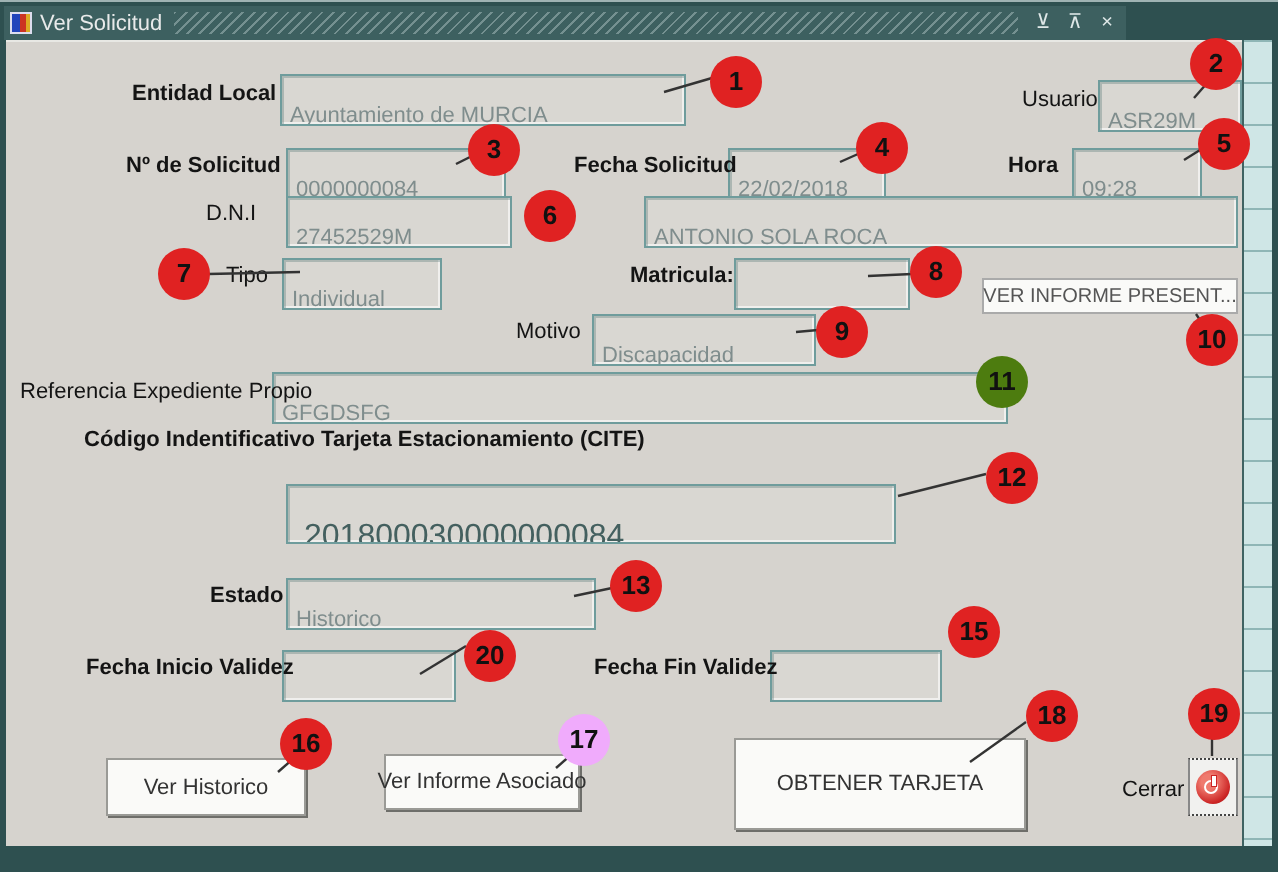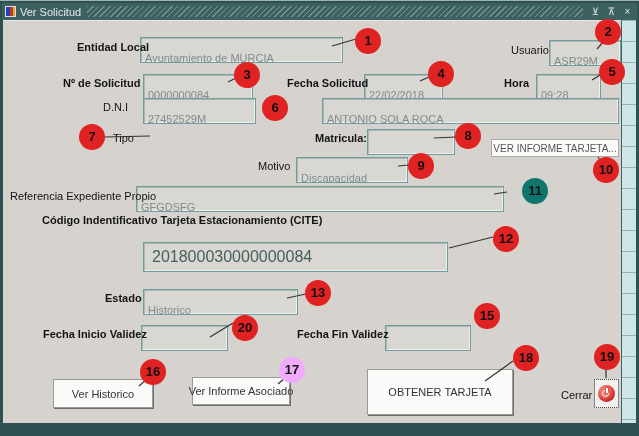--- a/index.html
+++ b/index.html
@@ -2,21 +2,21 @@
 <html><head>
 <meta charset="utf-8">
 <style>
   html,body{margin:0;padding:0;background:#888;}
   *{box-sizing:border-box;font-family:"Liberation Sans",sans-serif;}
   .window{
     position:relative;width:639px;height:436px;background:#2e5050;
     overflow:hidden;border-top:1px solid #9fb3b3;
   }
   .titlebar{
-    position:absolute;left:2px;top:2px;width:635px;height:17px;
+    position:absolute;left:2px;top:2px;width:561px;height:17px;
     background:#3d6060;display:flex;align-items:center;
   }
   .titleicon{
     width:11px;height:11px;margin:0 4px 0 3px;flex:0 0 auto;
     background:
       linear-gradient(90deg,#2244bb 0 4px,#cc3322 4px 7px,#ddaa22 7px 11px);
     border:1px solid #dde;
   }
   .title{font-size:11px;color:#e8eaea;white-space:nowrap;}
   .titletex{
@@ -41,21 +41,21 @@
   }
   .lbl.b{font-weight:bold;}
   .fld{
     position:absolute;height:17px;line-height:16px;font-size:11px;
     color:#7f8d8d;background:#d9d7d2;padding:12px 4px;white-space:nowrap;
     border:1px solid #6f9c9c;
     box-shadow:inset 1px 1px 0 rgba(90,120,120,.35), inset -1px -1px 0 rgba(255,255,255,.6);
     overflow:hidden;z-index:1;
   }
   .fld.h18{height:18px;line-height:17px;}
-  .fld.big{height:30px;line-height:28px;font-size:16px;color:#44605f;padding:0 8px;}
+  .fld.big{height:30px;line-height:28px;font-size:16px;color:#44605f;padding:12px 8px;}
   .btn{
     position:absolute;background:#fafaf8;border:1px solid #9a9a96;
     box-shadow:1px 1px 0 #6e6e6a;font-size:11px;color:#333;
     display:flex;align-items:center;justify-content:center;white-space:nowrap;
     z-index:2;cursor:default;padding:0 4px;
   }
   .btn.small{font-size:10px;color:#555;box-shadow:none;border:1px solid #aaa;}
   .pwrbtn{
     position:absolute;background:#f1f1ef;border:1px solid #888;
     border-top:1px dotted #444;border-bottom:1px dotted #444;
@@ -91,40 +91,41 @@
     <span class="title">Ver Solicitud</span>
     <div class="titletex"></div>
     <span class="wbtn">⊻</span>
     <span class="wbtn">⊼</span>
     <span class="wbtn">×</span>
   </div>
 
   <div class="content"></div>
   <div class="rstrip"></div>
 
-  <span class="lbl b" style="left:77px;top:40px">Entidad Local</span>
+  <span class="lbl b" style="left:66px;top:40px">Entidad Local</span>
   <div class="fld" style="left:140px;top:36px;width:203px">Ayuntamiento de MURCIA</div>
   <span class="lbl" style="left:511px;top:43px">Usuario</span>
   <div class="fld h18" style="left:549px;top:39px;width:72px">ASR29M</div>
 
   <span class="lbl b" style="left:63px;top:76px">Nº de Solicitud</span>
   <div class="fld" style="left:143px;top:73px;width:110px">0000000084</div>
   <span class="lbl b" style="left:287px;top:76px">Fecha Solicitud</span>
   <div class="fld" style="left:364px;top:73px;width:79px">22/02/2018</div>
   <span class="lbl b" style="left:504px;top:76px">Hora</span>
   <div class="fld" style="left:536px;top:73px;width:65px">09:28</div>
 
   <span class="lbl" style="left:103px;top:100px">D.N.I</span>
   <div class="fld" style="left:143px;top:97px;width:113px">27452529M</div>
   <div class="fld h18" style="left:322px;top:97px;width:297px">ANTONIO SOLA ROCA</div>
 
   <span class="lbl" style="left:113px;top:131px">Tipo</span>
+  <div class="fld" style="left:141px;top:128px;width:80px">Individual</div>
   <span class="lbl b" style="left:315px;top:131px">Matricula:</span>
   <div class="fld" style="left:367px;top:128px;width:88px"></div>
-  <div class="btn small" style="left:491px;top:138px;width:128px;height:18px">VER INFORME TARJETA...</div>
+  <div class="btn small" style="left:491px;top:138px;width:128px;height:18px">VER INFORME PRESENT...</div>
 
   <span class="lbl" style="left:258px;top:159px">Motivo</span>
   <div class="fld" style="left:296px;top:156px;width:112px">Discapacidad</div>
 
   <span class="lbl" style="left:10px;top:189px">Referencia Expediente Propio</span>
   <div class="fld" style="left:136px;top:185px;width:368px">GFGDSFG</div>
 
   <span class="lbl b" style="left:42px;top:213px">Código Indentificativo Tarjeta Estacionamiento (CITE)</span>
   <div class="fld big" style="left:143px;top:241px;width:305px">201800030000000084</div>
 
@@ -170,21 +171,21 @@
       <div class="ann" style="left: 355px; top: 27px; background: rgb(224, 34, 34);">1</div>
       <div class="ann" style="left: 595px; top: 18px; background: rgb(224, 34, 34);">2</div>
       <div class="ann" style="left: 234px; top: 61px; background: rgb(224, 34, 34);">3</div>
       <div class="ann" style="left: 428px; top: 60px; background: rgb(224, 34, 34);">4</div>
       <div class="ann" style="left: 599px; top: 58px; background: rgb(224, 34, 34);">5</div>
       <div class="ann" style="left: 262px; top: 94px; background: rgb(224, 34, 34);">6</div>
       <div class="ann" style="left: 79px; top: 123px; background: rgb(224, 34, 34);">7</div>
       <div class="ann" style="left: 455px; top: 122px; background: rgb(224, 34, 34);">8</div>
       <div class="ann" style="left: 408px; top: 152px; background: rgb(224, 34, 34);">9</div>
       <div class="ann" style="left: 593px; top: 156px; background: rgb(224, 34, 34);">10</div>
-      <div class="ann" style="left: 522px; top: 177px; background: #0f766e;">11</div>
+      <div class="ann" style="left: 488px; top: 177px; background: #4d7c0f;">11</div>
       <div class="ann" style="left: 493px; top: 225px; background: rgb(224, 34, 34); text-align: center;">12</div>
       <div class="ann" style="left: 305px; top: 279px; background: rgb(224, 34, 34);">13</div>
       <div class="ann" style="left: 232px; top: 314px; background: rgb(224, 34, 34);">20</div>
       <div class="ann" style="left: 474px; top: 302px; background: rgb(224, 34, 34);">15</div>
       <div class="ann" style="left: 140px; top: 358px; background: rgb(224, 34, 34);">16</div>
       <div class="ann" style="left: 279px; top: 356px; background: #f0abfc;">17</div>
       <div class="ann" style="left: 513px; top: 344px; background: rgb(224, 34, 34);">18</div>
       <div class="ann" style="left: 594px; top: 343px; background: rgb(224, 34, 34);">19</div>
     </div>
 </div>

